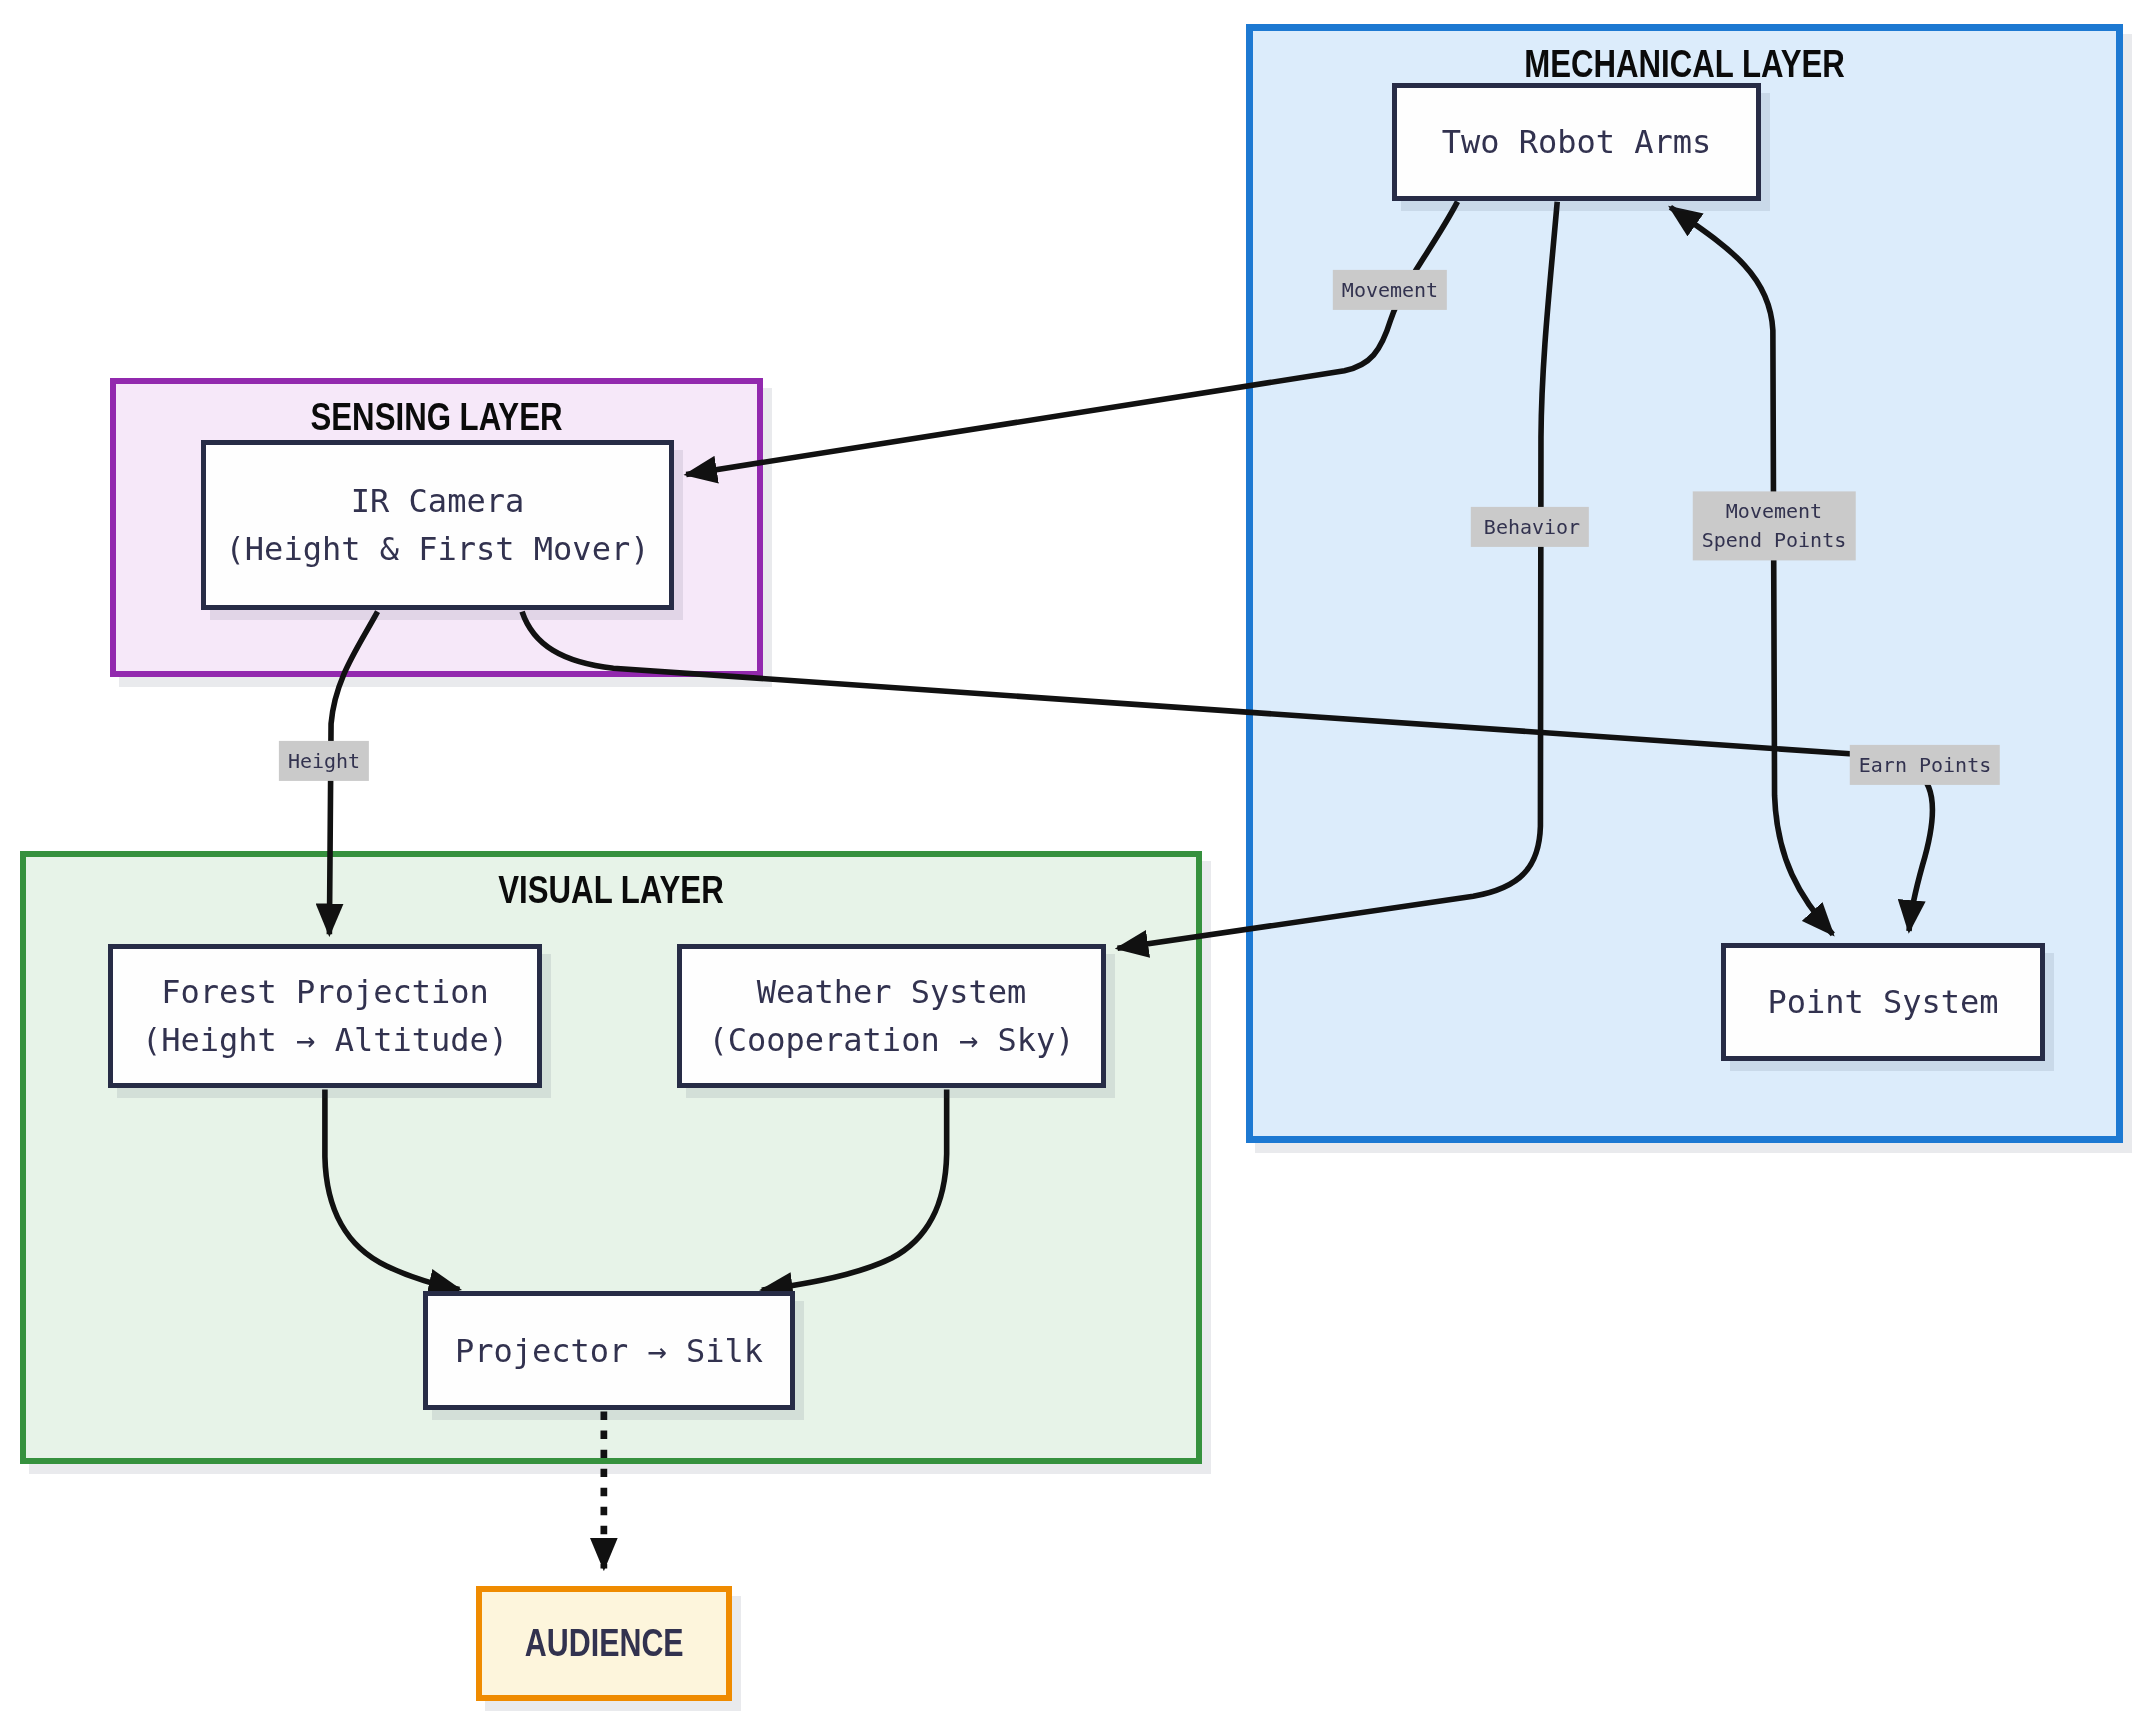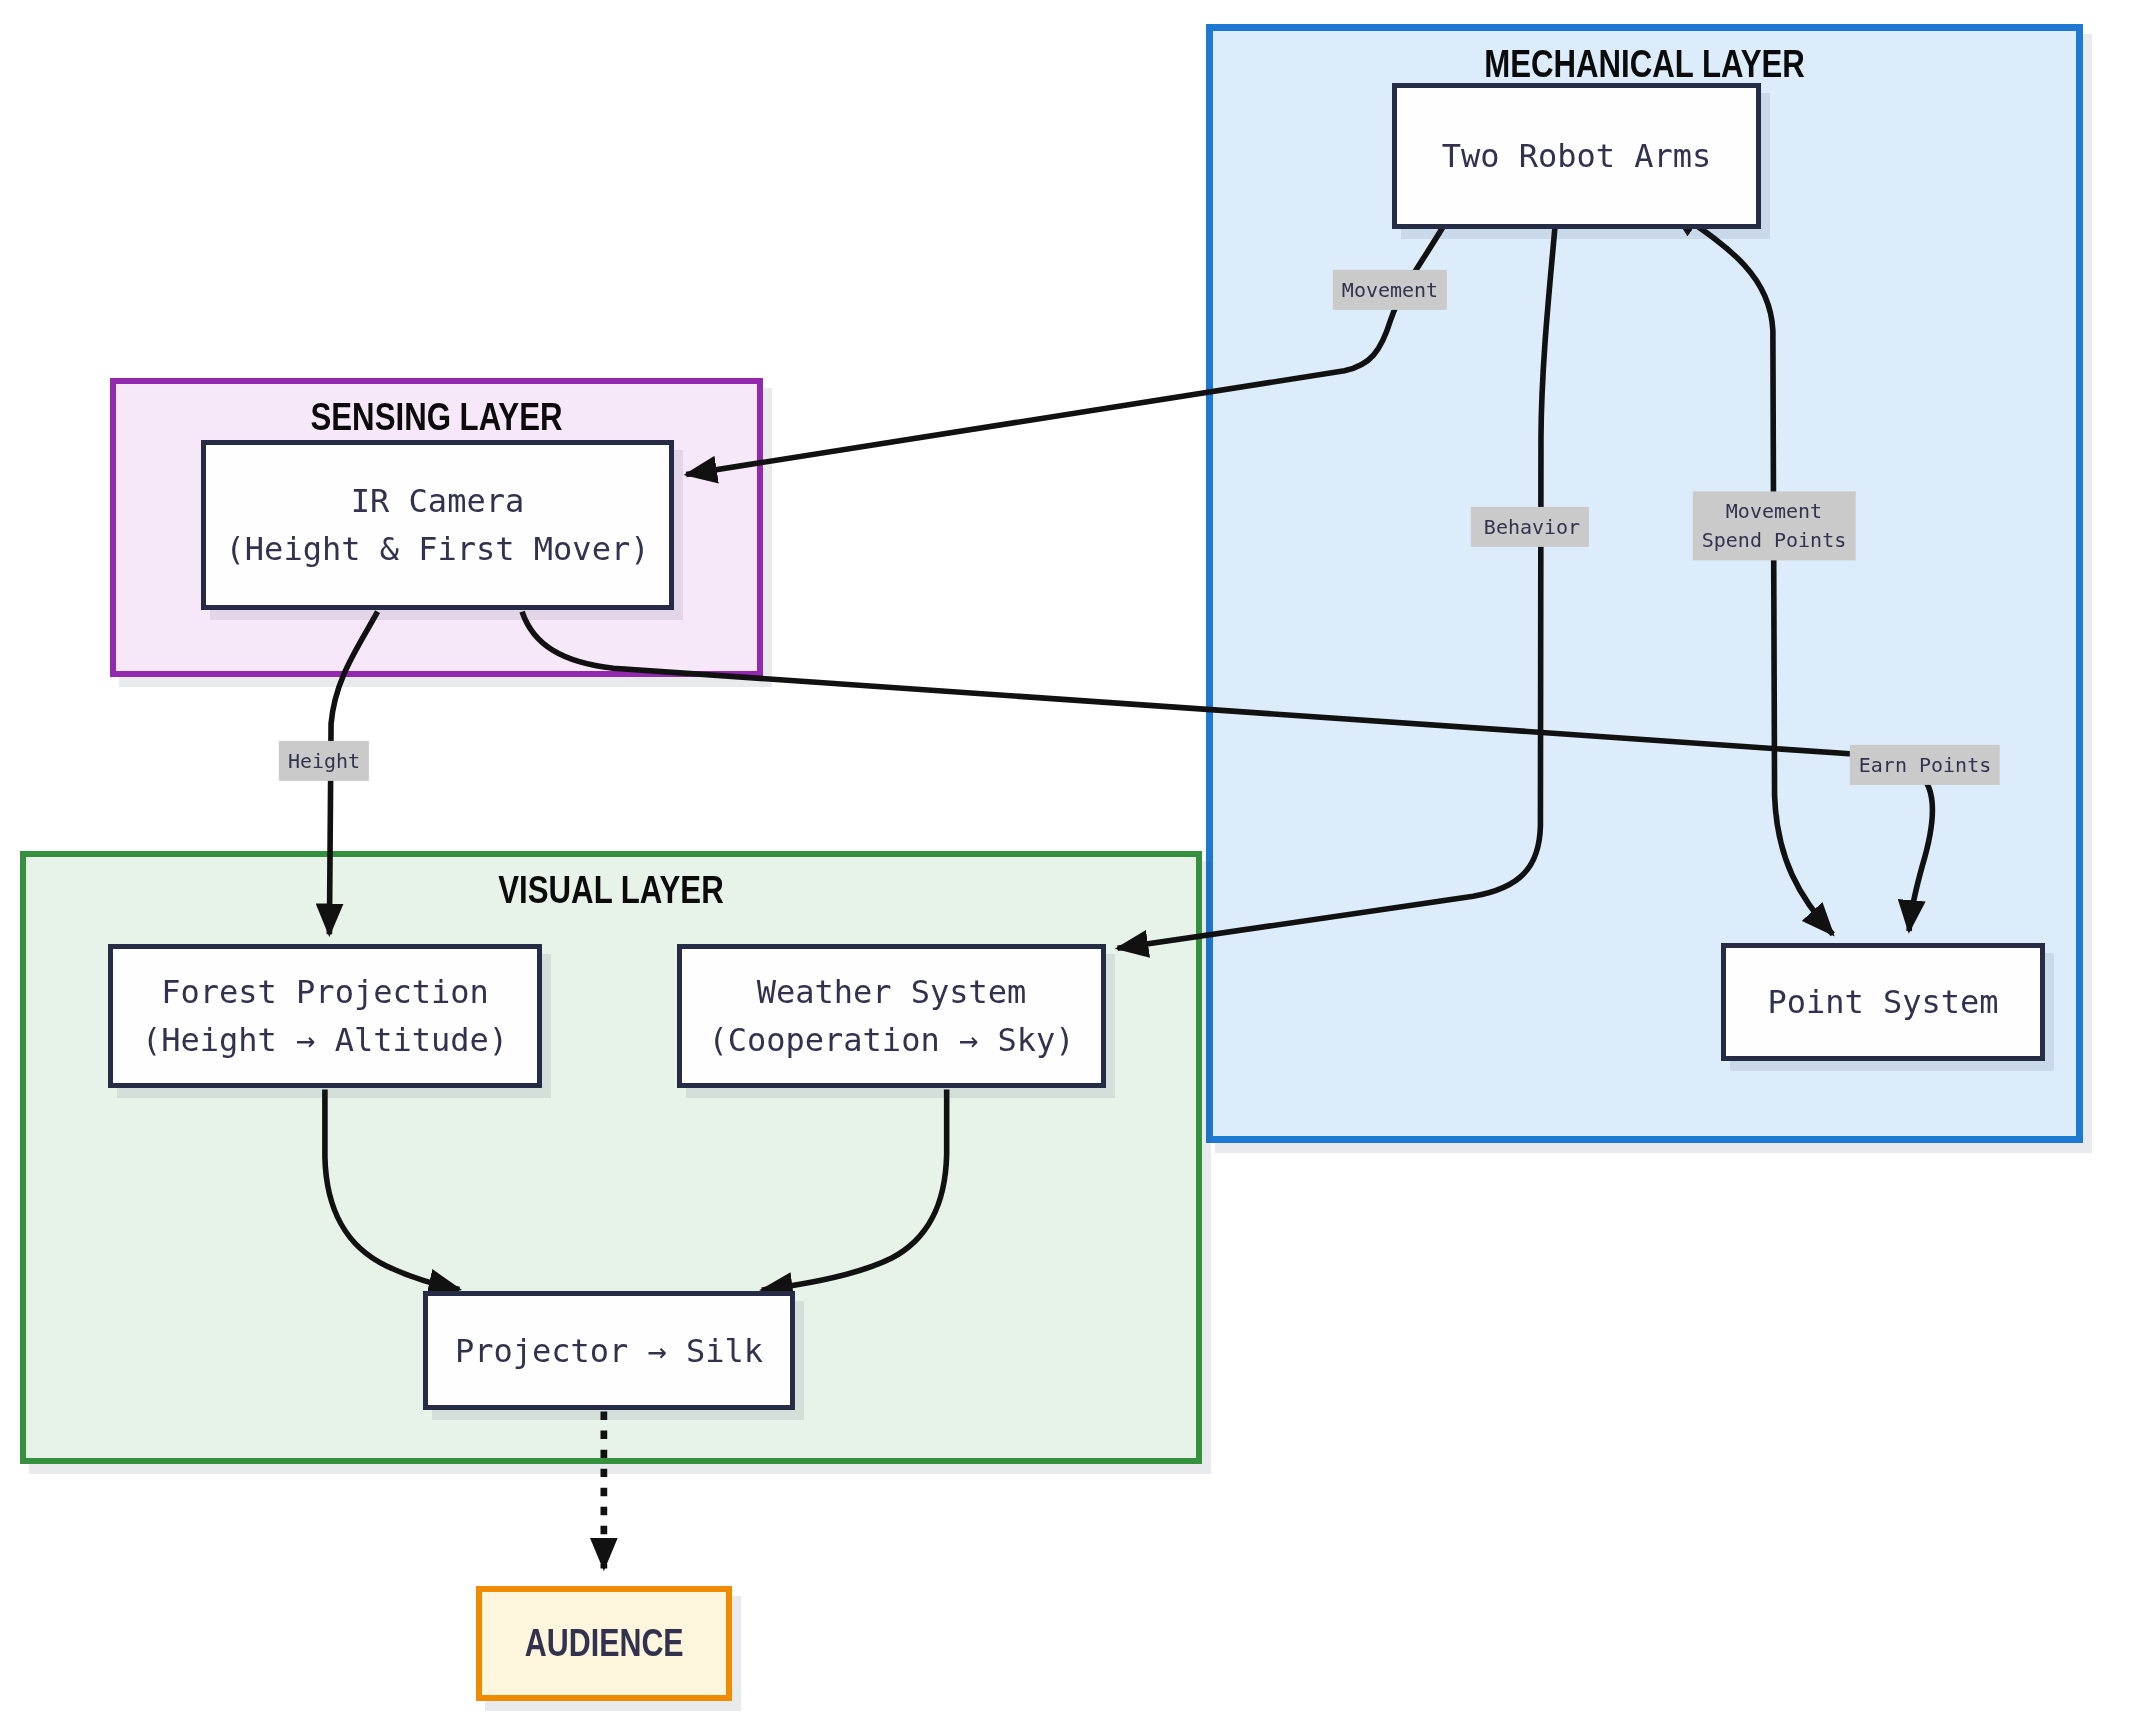--- a/index.html
+++ b/index.html
@@ -1,36 +1,36 @@
 <!DOCTYPE html>
 <html style="--mechanical_fill: #dcecfb; --mechanical_border: #1d79d2; --sensing_fill: #f6e8f9; --sensing_border: #9229ae; --visual_fill: #e7f3e8; --visual_border: #36913e; --node_fill: #fefefe; --node_border: #272c46; --audience_fill: #fdf5dc; --audience_border: #ef8b00; --label_bg: #cacaca; --text: #32324f; --edge: #111111;font-size:9px"><head>
 <meta charset="utf-8">
 <style>
   html,body{margin:0;padding:0;background:#ffffff;width:2151px;height:1723px;overflow:hidden;}
   #canvas{position:absolute;left:0;top:0;width:2151px;height:1723px;background:#ffffff;
           font-family:"DejaVu Sans Mono","Liberation Mono",monospace;}
   svg.edges{position:absolute;left:0;top:0;z-index:2;}
   .layer{position:absolute;box-sizing:border-box;z-index:1;
          box-shadow:9px 10px 0 rgba(40,50,80,0.10);}
-  .layer-mechanical{left:1206px;top:23.5px;width:877px;height:1119px;
+  .layer-mechanical{left:1246px;top:23.5px;width:877px;height:1119px;
          background:var(--mechanical_fill);border:7.3px solid var(--mechanical_border);}
   .layer-sensing{left:110px;top:378px;width:653px;height:299px;
          background:var(--sensing_fill);border:6.7px solid var(--sensing_border);}
   .layer-visual{left:19.6px;top:851px;width:1182px;height:613px;
          background:var(--visual_fill);border:6.7px solid var(--visual_border);}
   .layer-title{width:100%;text-align:center;color:#0b0b0b;
          font-family:"Liberation Sans","DejaVu Sans",sans-serif;
          font-weight:700;font-size:39px;line-height:1;padding-top:13.4px;
          transform:scaleX(0.80);transform-origin:center top;letter-spacing:0px;}
   .node{position:absolute;box-sizing:border-box;z-index:3;
         background:var(--node_fill);border:5.6px solid var(--node_border);
         display:flex;flex-direction:column;align-items:center;justify-content:center;
         color:var(--text);font-size:32px;line-height:1.5;text-align:center;
         box-shadow:9px 10px 0 rgba(40,50,80,0.10);}
-  .node-robot-arms{left:1392px;top:83px;width:369px;height:146px;}
+  .node-robot-arms{left:1392px;top:83px;width:369px;height:118px;}
   .node-ir-camera{left:201px;top:440px;width:473px;height:170px;}
   .node-forest{left:108px;top:944px;width:434px;height:144px;}
   .node-weather{left:677px;top:944px;width:429px;height:144px;}
   .node-projector{left:423px;top:1291px;width:372px;height:119px;justify-content:center;}
   .node-point-system{left:1721px;top:943px;width:324px;height:118px;}
   .node-audience{left:476px;top:1586px;width:256px;height:115px;
         background:var(--audience_fill);border:6.2px solid var(--audience_border);}
   .node-audience .cond{font-family:"Liberation Sans","DejaVu Sans",sans-serif;
         font-weight:600;font-size:38px;transform:scaleX(0.80);transform-origin:center;}
   .edge-label{position:absolute;z-index:4;transform:translate(-50%,-50%);

